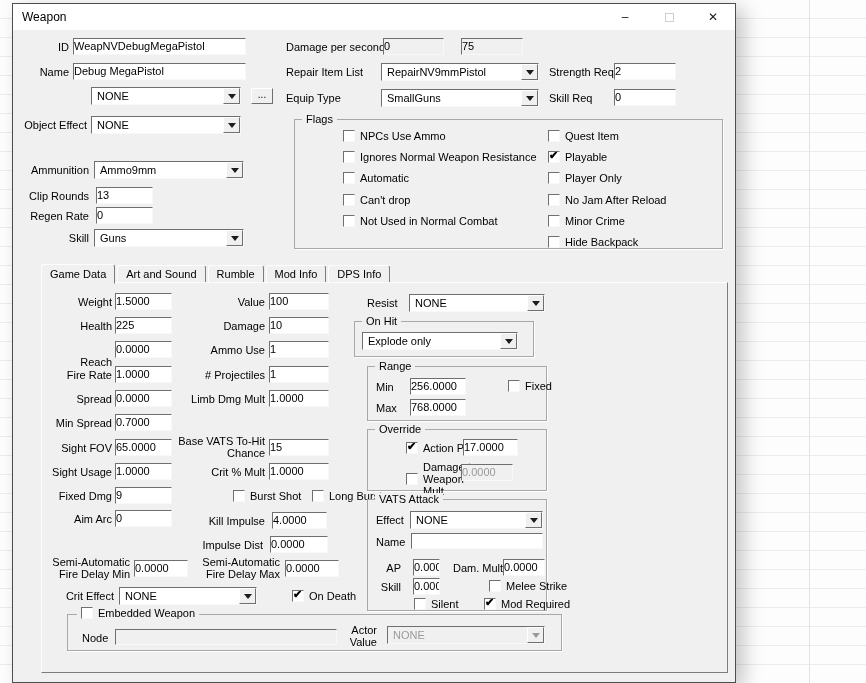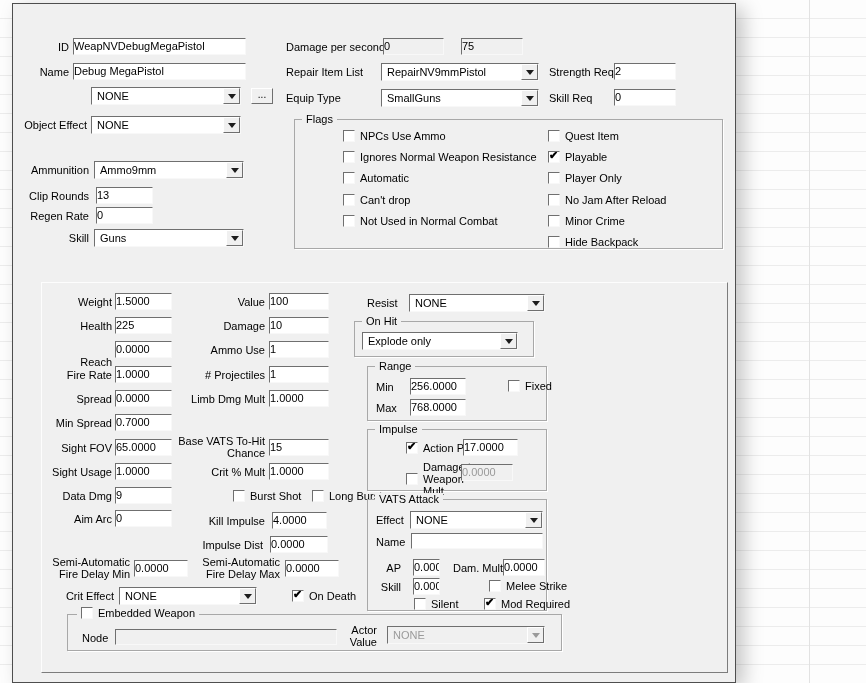--- a/index.html
+++ b/index.html
@@ -80,20 +80,34 @@
     position:absolute; left:28px; top:252px; width:687px; height:391px;
     border:1px solid; border-color:#fdfdfd #7c7c7c #7c7c7c #fdfdfd; background:#f0f0f0; z-index:2;
   }
 </style>
 </head>
 <body>
 
 <div class="screen">
   <div class="win">
 
+    <div class="titlebar">
+      <span class="title">Weapon</span>
+      <div class="winbtns">
+        <div class="wbtn">
+            <span>–</span>
+          </div>
+        <div class="wbtn">
+            <span class="maxbox"></span>
+          </div>
+        <div class="wbtn">
+            <span>✕</span>
+          </div>
+      </div>
+    </div>
 
     <div class="client">
 
       <div class="lblr" style="left:8px;top:11px;width:48px;">ID</div>
       <div class="edit" style="left:60px;top:8px;width:173px;">WeapNVDebugMegaPistol</div>
       <div class="lblr" style="left:8px;top:36px;width:48px;">Name</div>
       <div class="edit" style="left:60px;top:33px;width:173px;">Debug MegaPistol</div>
 
       <div class="combo" style="left:78px;top:57px;width:150px;">
         <span class="ctext">NONE</span>
@@ -195,40 +209,47 @@
       <div class="lblr" style="left:4px;top:180px;width:72px;">Regen Rate</div>
       <div class="edit" style="left:83px;top:177px;width:57px;">0</div>
       <div class="lblr" style="left:4px;top:202px;width:72px;">Skill</div>
       <div class="combo" style="left:81px;top:199px;width:150px;">
         <span class="ctext">Guns</span>
         <span class="cbtn">
             <span class="arr"></span>
           </span>
       </div>
 
+      <div class="tabs">
+        <div class="tab active">Game Data</div>
+        <div class="tab">Art and Sound</div>
+        <div class="tab">Rumble</div>
+        <div class="tab">Mod Info</div>
+        <div class="tab">DPS Info</div>
+      </div>
 
       <div class="tabpage">
 
         <div class="lblr" style="left:0;top:13px;width:70px;">Weight</div>
         <div class="edit" style="left:73px;top:10px;width:57px;">1.5000</div>
         <div class="lblr" style="left:0;top:37px;width:70px;">Health</div>
         <div class="edit" style="left:73px;top:34px;width:57px;">225</div>
         <div class="lblr" style="left:0;top:73px;width:70px;">Reach</div>
         <div class="edit" style="left:73px;top:58px;width:57px;">0.0000</div>
         <div class="lblr" style="left:0;top:86px;width:70px;">Fire Rate</div>
         <div class="edit" style="left:73px;top:83px;width:57px;">1.0000</div>
         <div class="lblr" style="left:0;top:110px;width:70px;">Spread</div>
         <div class="edit" style="left:73px;top:107px;width:57px;">0.0000</div>
         <div class="lblr" style="left:0;top:134px;width:70px;">Min Spread</div>
         <div class="edit" style="left:73px;top:131px;width:57px;">0.7000</div>
         <div class="lblr" style="left:0;top:159px;width:70px;">Sight FOV</div>
         <div class="edit" style="left:73px;top:156px;width:57px;">65.0000</div>
         <div class="lblr" style="left:0;top:183px;width:70px;">Sight Usage</div>
         <div class="edit" style="left:73px;top:180px;width:57px;">1.0000</div>
-        <div class="lblr" style="left:0;top:207px;width:70px;">Data Dmg</div>
+        <div class="lblr" style="left:0;top:207px;width:70px;">Fixed Dmg</div>
         <div class="edit" style="left:73px;top:204px;width:57px;">9</div>
         <div class="lblr" style="left:0;top:230px;width:70px;">Aim Arc</div>
         <div class="edit" style="left:73px;top:227px;width:57px;">0</div>
 
         <div class="lblr" style="left:120px;top:13px;width:103px;">Value</div>
         <div class="edit" style="left:227px;top:10px;width:60px;">100</div>
         <div class="lblr" style="left:120px;top:37px;width:103px;">Damage</div>
         <div class="edit" style="left:227px;top:34px;width:60px;">10</div>
         <div class="lblr" style="left:120px;top:61px;width:103px;">Ammo Use</div>
         <div class="edit" style="left:227px;top:58px;width:60px;">1</div>
@@ -312,21 +333,21 @@
           <div class="edit" style="left:42px;top:11px;width:56px;">256.0000</div>
           <div class="row" style="left:112px;top:13px;">
               <span class="cb"></span>
               <span>Fixed</span>
             </div>
           <div class="lbl" style="left:8px;top:35px;">Max</div>
           <div class="edit" style="left:42px;top:32px;width:56px;">768.0000</div>
         </div>
 
         <div class="group" style="left:325px;top:146px;width:180px;height:62px;">
-          <span class="gtitle">Impulse</span>
+          <span class="gtitle">Override</span>
           <div class="row" style="left:10px;top:12px;">
               <span class="cb checked"></span>
               <span>Action Points</span>
             </div>
           <div class="edit" style="left:95px;top:9px;width:55px;">17.0000</div>
           <div class="row" style="left:10px;top:31px;">
               <span class="cb"></span>
               <span class="wrap" style="width:64px;">Damage to Weapon Mult</span>
             </div>
           <div class="edit gray" style="left:93px;top:34px;width:52px;">0.0000</div>

